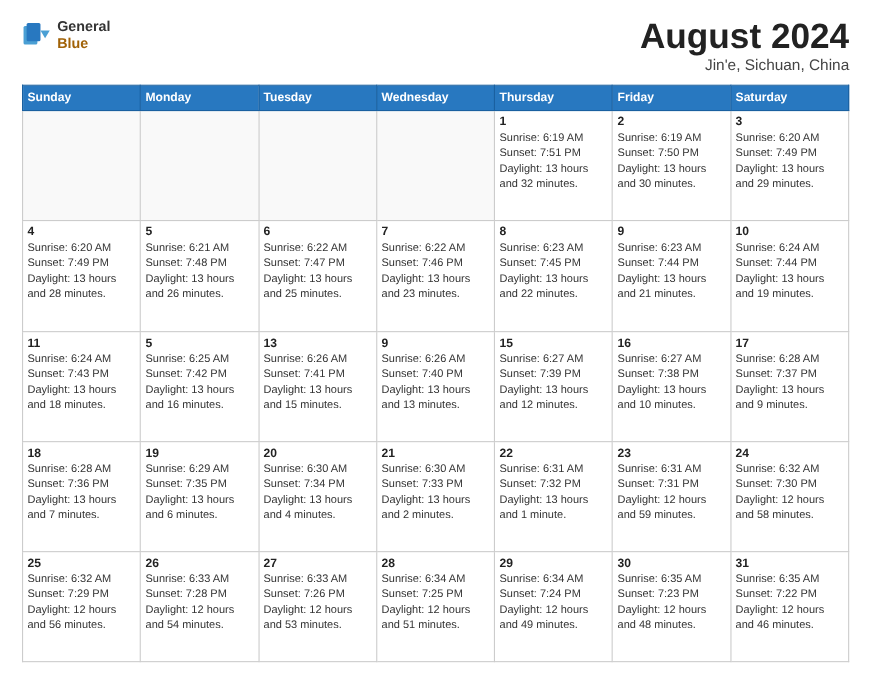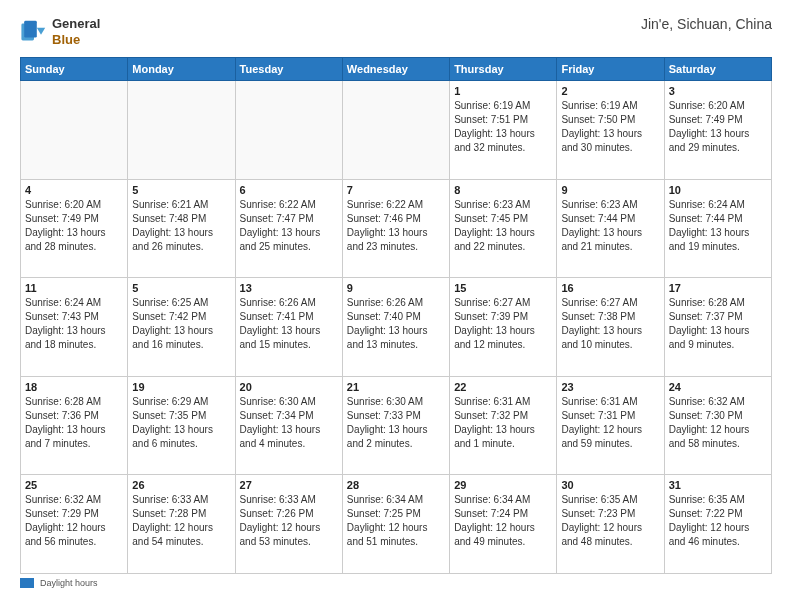--- a/index.html
+++ b/index.html
@@ -6,21 +6,21 @@
     body {
       font-family: Arial, sans-serif;
       background: #fff;
       width: 792px;
       height: 612px;
       overflow: hidden;
     }
     .page {
       width: 792px;
       height: 612px;
-      padding: 16px 20px 24px 20px;
+      padding: 16px 20px 10px 20px;
       display: flex;
       flex-direction: column;
     }
     .header {
       display: flex;
       justify-content: space-between;
       align-items: flex-start;
       margin-bottom: 10px;
     }
     .logo {
@@ -122,20 +122,21 @@
         <rect x="2" y="8" width="18" height="24" rx="2" fill="#4a9fd4"></rect>
         <rect x="6" y="4" width="18" height="24" rx="2" fill="#2878c0"></rect>
         <polygon points="24,14 36,14 30,24" fill="#4a9fd4"></polygon>
       </svg>
       <div class="logo-text">
         <span>General</span>
         <span>Blue</span>
       </div>
     </div>
     <div class="title-block">
+      <div class="month-year">August 2024</div>
       <div class="location">Jin'e, Sichuan, China</div>
     </div>
   </div>
 
   <table class="calendar">
     <thead>
       <tr>
       <th>Sunday</th>
           <th>Monday</th>
           <th>Tuesday</th>
@@ -435,19 +436,13 @@
               <div class="day-info" style="white-space: pre-line;">Sunrise: 6:35 AM
 Sunset: 7:22 PM
 Daylight: 12 hours
 and 46 minutes.</div>
             </div>
           </td>
         </tr>
       </tbody>
   </table>
 
-  <div class="footer">
-    <div class="footer-bar">
-      <span class="daylight-swatch"></span>
-      <span>Daylight hours</span>
-    </div>
-  </div>
 </div>
 
 </body></html>

